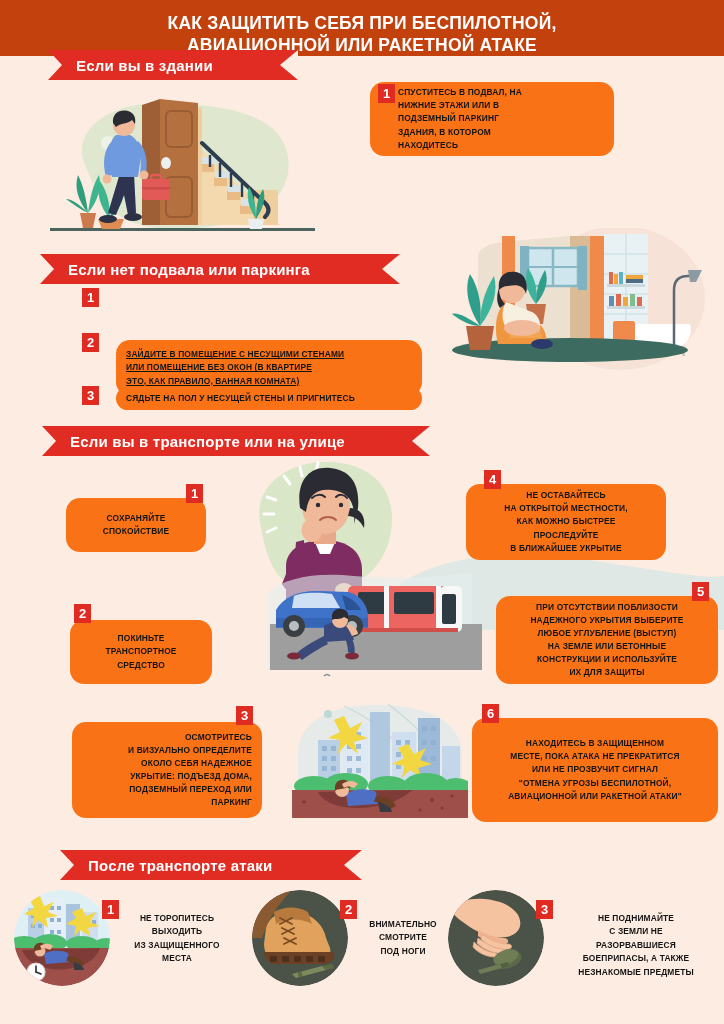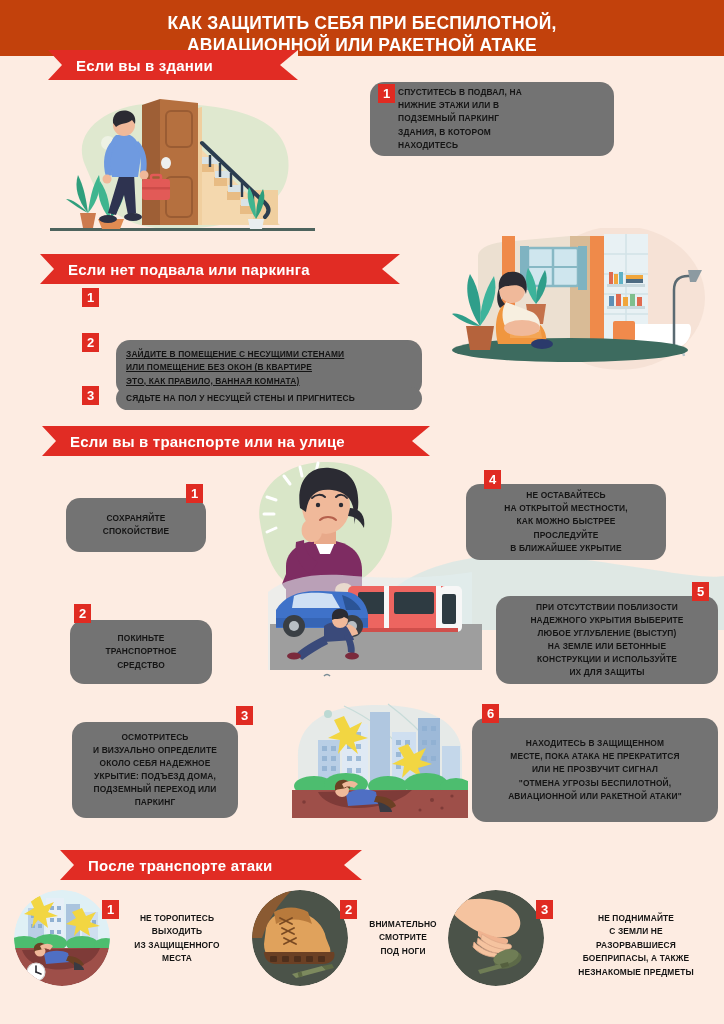--- a/index.html
+++ b/index.html
@@ -85,21 +85,21 @@
     font-weight: bold;
     display: flex;
     align-items: center;
     justify-content: center;
     z-index: 6;
   }
 
   
   .card {
     position: absolute;
-    background: #737373;
+    background: #f97316;
     border-radius: 14px;
     color: #141414;
     font-size: 8.4px;
     font-weight: bold;
     line-height: 1.55;
     letter-spacing: 0.15px;
     display: flex;
     align-items: center;
     z-index: 5;
     white-space: pre-line;
@@ -405,21 +405,21 @@
   </div>
 
   <div class="num" style="left:74px; top:604px;">2</div>
   <div class="card center" style="left:70px; top:620px; width:142px; height:64px;">
     <div class="inner">ПОКИНЬТЕ
 ТРАНСПОРТНОЕ
 СРЕДСТВО</div>
   </div>
 
   <div class="num" style="left:236px; top:706px;">3</div>
-  <div class="card center" style="left:72px; top:722px; width:166px; height:96px;">
+  <div class="card center" style="left:72px; top:722px; width:190px; height:96px;text-align:right;">
     <div class="inner">ОСМОТРИТЕСЬ
 И ВИЗУАЛЬНО ОПРЕДЕЛИТЕ
 ОКОЛО СЕБЯ НАДЕЖНОЕ
 УКРЫТИЕ: ПОДЪЕЗД ДОМА,
 ПОДЗЕМНЫЙ ПЕРЕХОД ИЛИ
 ПАРКИНГ</div>
   </div>
 
   <div class="num" style="left:484px; top:470px;">4</div>
   <div class="card center" style="left:466px; top:484px; width:200px; height:76px;">

